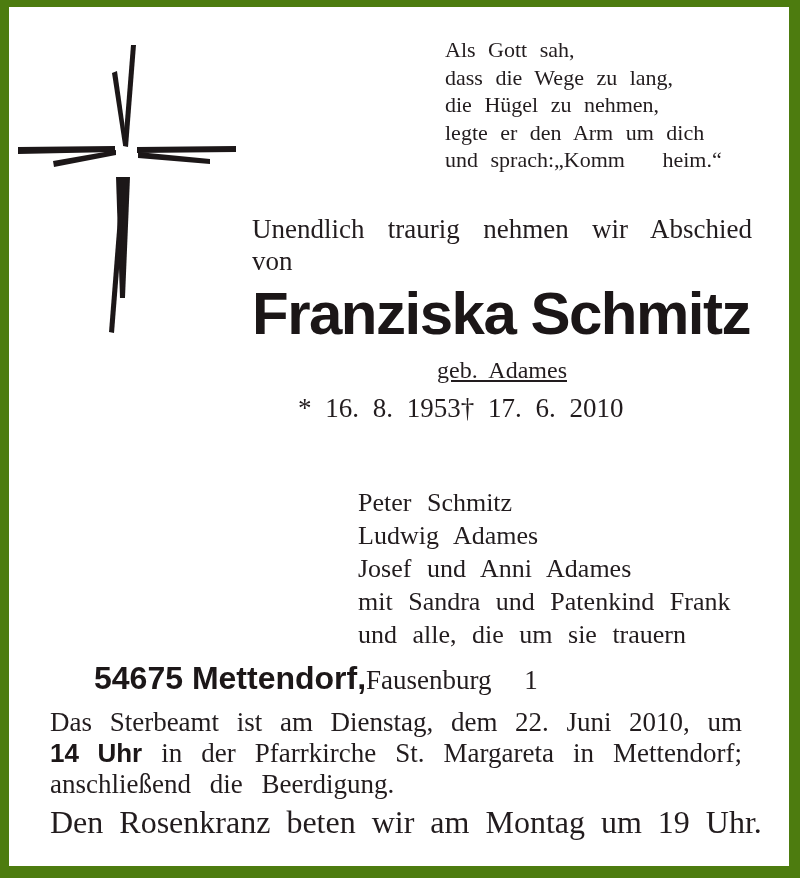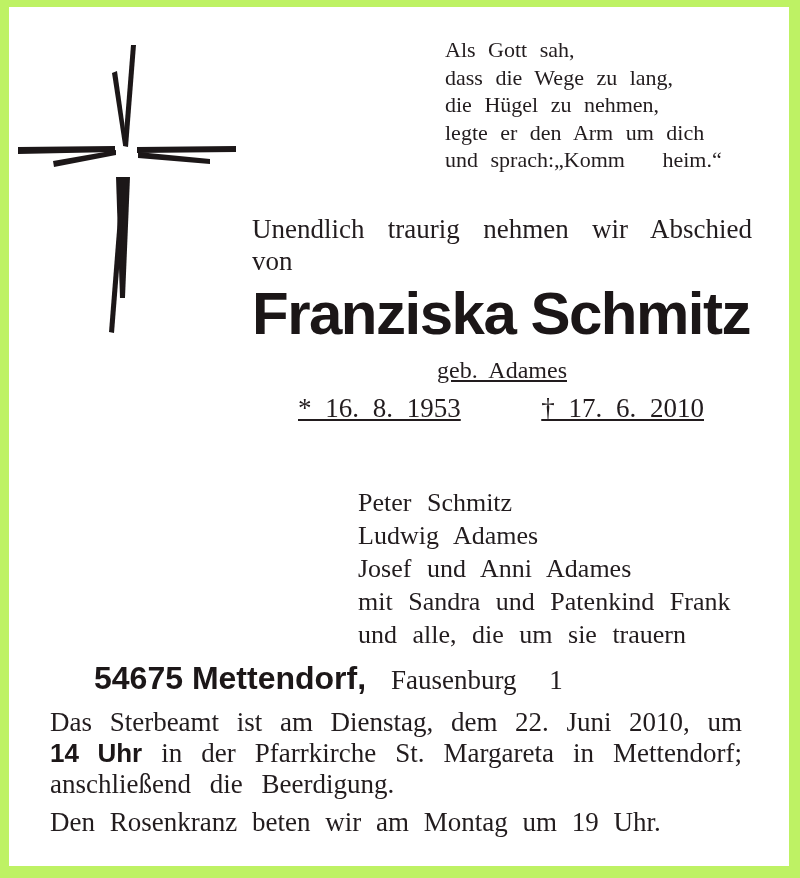--- a/index.html
+++ b/index.html
@@ -1,19 +1,19 @@
 <!DOCTYPE html>
 <html><head>
 <meta charset="utf-8">
 <style>
   html,body{margin:0;padding:0;background:#2a2526;}
   .page{
     position:relative;
     width:800px;height:878px;
-    background:#bef264;
+    background:#4d7c0f;
     overflow:hidden;
     font-family:"Liberation Serif", serif;
     color:#221c1e;
   }
   .paper{
     position:absolute;
     left:9px;top:7px;width:780px;height:859px;
     background:#ffffff;
   }
   .abs{position:absolute;}
@@ -44,24 +44,23 @@
     white-space:nowrap;
   }
   .maiden{
     left:252px;top:358px;width:500px;
     font-size:24px;line-height:24px;
     text-align:center;word-spacing:6px;text-decoration:underline;
   }
   .dates{
     left:252px;top:395px;width:500px;
     padding:0;box-sizing:border-box;
-    display:flex;justify-content:space-between;
+    display:flex;
     font-size:27px;line-height:27px;
     word-spacing:7px;
-    text-decoration:underline;
   }
   .dates .birth{margin-left:46px;}
   .dates .death{margin-right:48px;}
 
   .tribute{
     left:50px;top:429px;
     font-size:27px;line-height:31px;
     word-spacing:7px;
   }
   .mourners{
@@ -72,38 +71,38 @@
   .address{
     left:50px;top:663px;
     font-size:27px;line-height:31px;
   }
   .address .city{
     font-family:"Liberation Sans", sans-serif;
     font-weight:bold;font-size:32px;
     color:#1c1718;
     margin-left:44px;
   }
-  .address .street{margin-left:25px;word-spacing:26px;}
+  .address .street{margin-left:0;word-spacing:26px;}
 
   .ceremony{
     left:50px;top:707px;width:692px;
     font-size:27px;line-height:31px;
   }
   .ceremony .cline{word-spacing:2px;}
   .ceremony .bold-time{
     font-family:"Liberation Sans", sans-serif;
     font-weight:bold;font-size:26px;
     color:#1c1718;
     word-spacing:1px;
   }
   .ceremony .last{word-spacing:12px;text-align:left;}
 
   .rosary{
     left:50px;top:807px;
-    font-size:27px;line-height:31px;
+    font-size:32px;line-height:31px;
     word-spacing:8px;
   }
 </style>
 </head>
 <body>
 
 <div class="page">
   <div class="paper"></div>
 
   <svg class="cross" viewBox="0 0 235 300" xmlns="http://www.w3.org/2000/svg">

